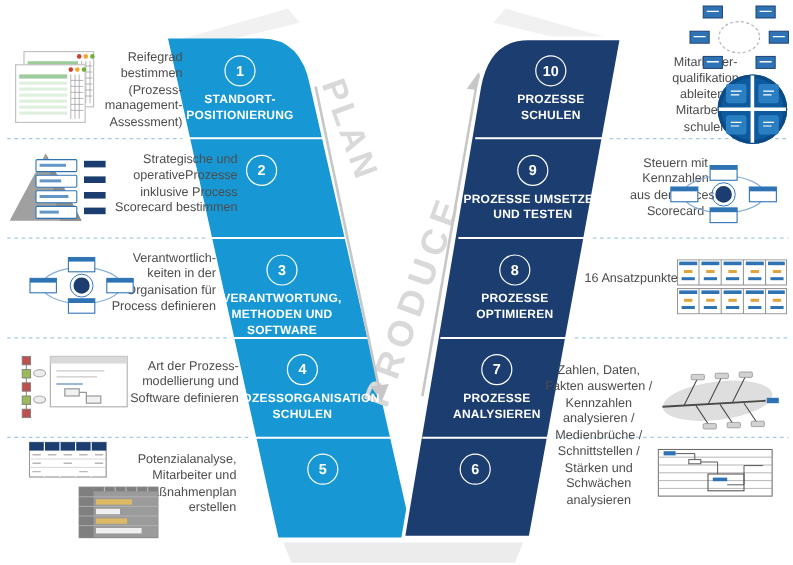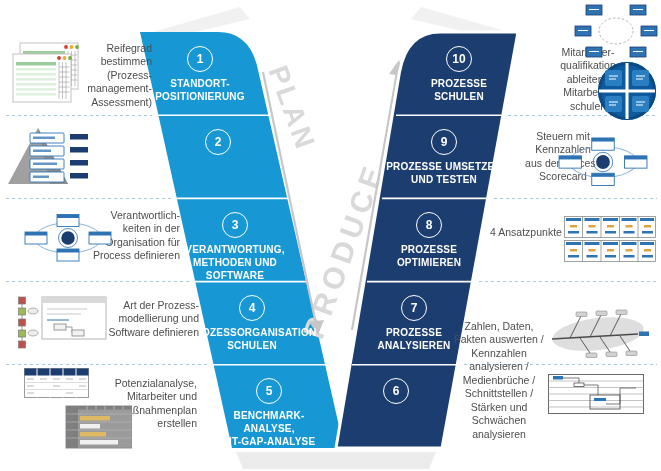--- a/index.html
+++ b/index.html
@@ -70,23 +70,20 @@
 METHODEN UND
 SOFTWARE</div>
   </div>
   <div class="step-block" style="left:177px;top:295px">
     <div class="num">4</div>
     <div class="step-title">PROZESSORGANISATION
 SCHULEN</div>
   </div>
   <div class="step-block" style="left:194px;top:378px">
     <div class="num">5</div>
-    <div class="step-title">BENCHMARK-
-ANALYSE,
-FIT-GAP-ANALYSE</div>
   </div>
   <div class="step-block" style="left:321px;top:378px">
     <div class="num">6</div>
   </div>
   <div class="step-block" style="left:339px;top:295px">
     <div class="num">7</div>
     <div class="step-title">PROZESSE
 ANALYSIEREN</div>
   </div>
   <div class="step-block" style="left:354px;top:212px">
@@ -103,42 +100,46 @@
     <div class="num">10</div>
     <div class="step-title">PROZESSE
 SCHULEN</div>
   </div>
 
   <div class="side-note left" style="left:0;top:42px;width:152px">Reifegrad
 bestimmen
 (Prozess-
 management-
 Assessment)</div>
+  <div class="side-note left" style="left:0;top:127px;width:198px">Strategische und
+operativeProzesse
+inklusive Process
+Scorecard bestimmen</div>
   <div class="side-note left" style="left:0;top:209px;width:180px">Verantwortlich-
 keiten in der
 Organisation für
 Process definieren</div>
   <div class="side-note left" style="left:0;top:299px;width:199px">Art der Prozess-
 modellierung und
 Software definieren</div>
   <div class="side-note left" style="left:0;top:377px;width:197px">Potenzialanalyse,
 Mitarbeiter und
 Maßnahmenplan
 erstellen</div>
   <div class="side-note right" style="left:528px;top:46px;width:120px">Mitarbeiter-
 qualifikation
 ableiten /
 Mitarbeiter
 schulen</div>
   <div class="side-note right" style="left:498px;top:130px;width:130px">Steuern mit
 Kennzahlen
 aus der Process
 Scorecard</div>
-  <div class="side-note right" style="left:471px;top:226px;width:110px">4 Ansatzpunkte</div>
-  <div class="side-note right" style="left:444px;top:320px;width:110px">Zahlen, Daten,
+  <div class="side-note right" style="left:471px;top:226px;width:110px">16 Ansatzpunkte</div>
+  <div class="side-note right" style="left:444px;top:303px;width:110px">Zahlen, Daten,
 Fakten auswerten /
 Kennzahlen
 analysieren /
 Medienbrüche /
 Schnittstellen /
 Stärken und
 Schwächen
 analysieren</div>
 
   <div class="icon" style="left:12px;top:42px">

